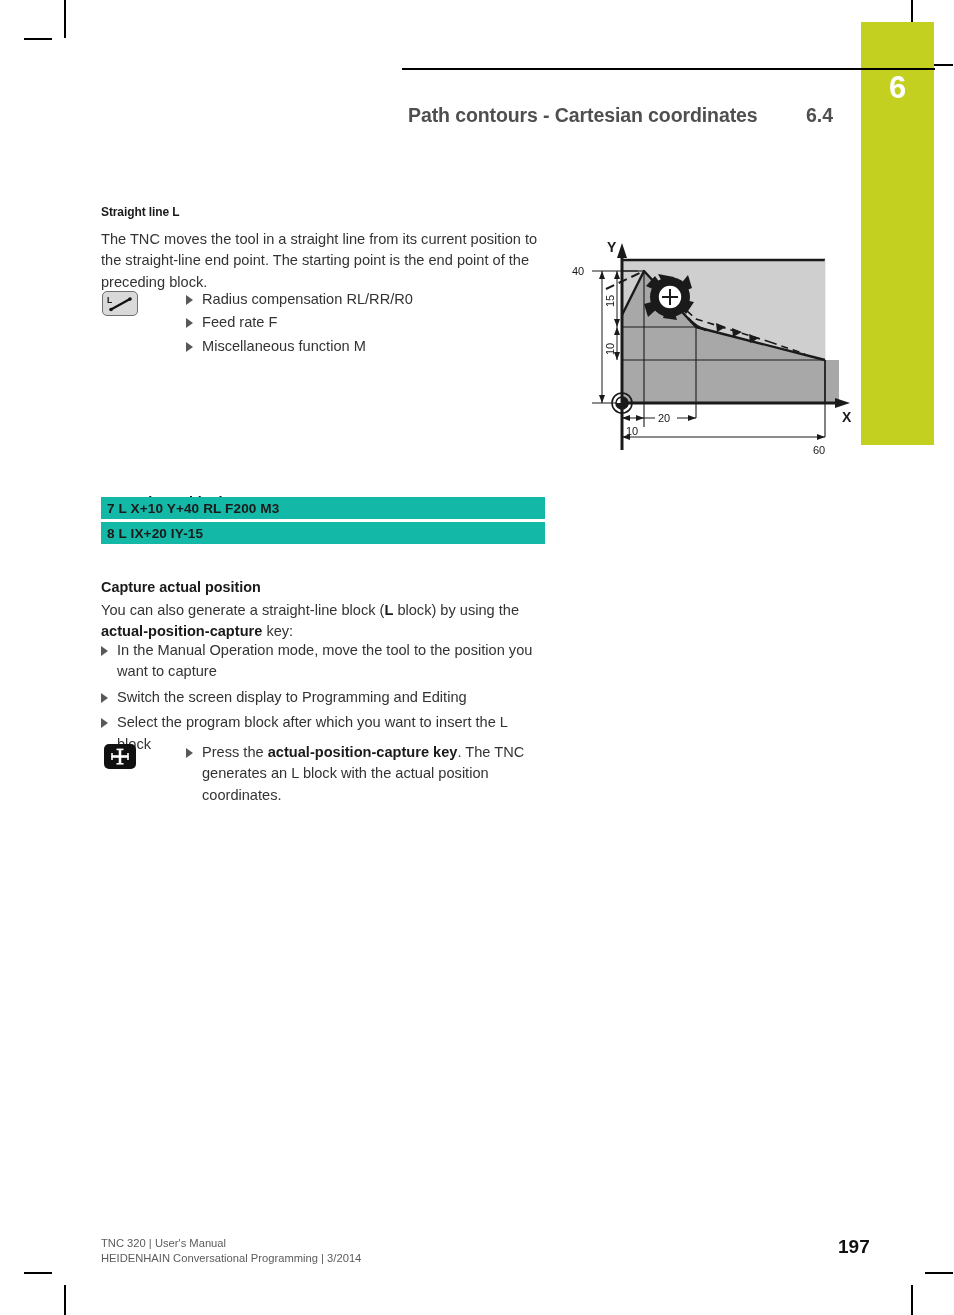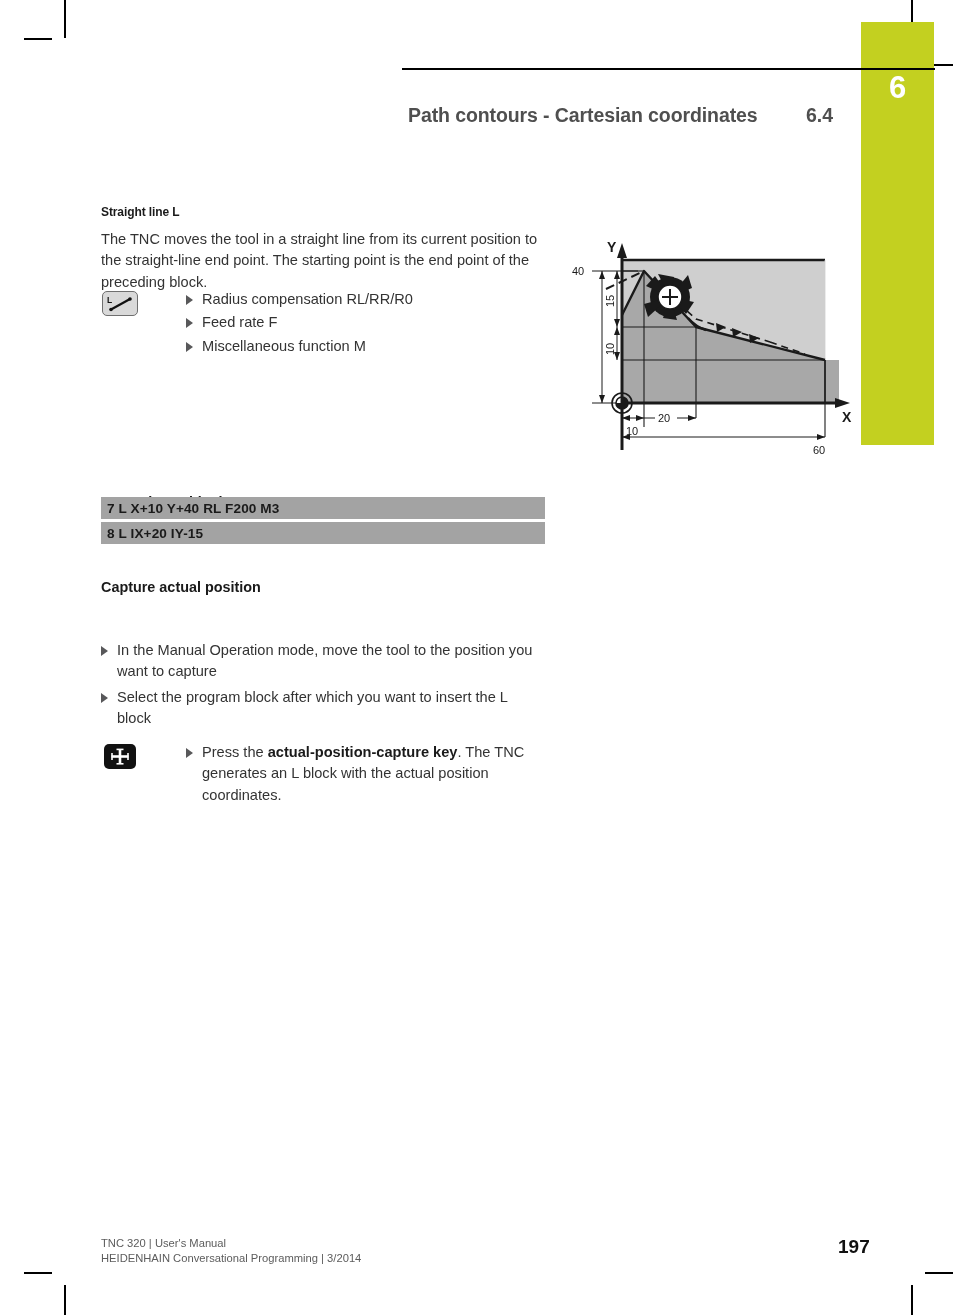--- a/index.html
+++ b/index.html
@@ -144,21 +144,21 @@
   }
 
   
   .nc-title {
     font-size: 14.4px;
     font-weight: bold;
     color: #1a1a1a;
   }
   .nc-row {
     height: 22px;
-    background: #a3a3a3;
+    background: #14b8a6;
     margin-bottom: 3px;
     display: flex;
     align-items: center;
     padding-left: 6px;
     box-sizing: border-box;
     font-size: 13.6px;
     font-weight: bold;
     color: #1a1a1a;
     letter-spacing: 0.1px;
   }
@@ -251,25 +251,32 @@
     <div class="nc-title">Example NC blocks</div>
   </div>
   <div style="position:absolute; left:101px; top:497px; width:444px;">
     <div class="nc-row">7 L X+10 Y+40 RL F200 M3</div>
     <div class="nc-row">8 L IX+20 IY-15</div>
   </div>
 
   <div style="position:absolute; left:101px; top:579px; width:444px;">
     <div class="nc-title">Capture actual position</div>
   </div>
+  <div class="col" style="top:600px;">
+    <p class="body"><span>You can also generate a straight-line block (</span><b>L</b><span> block) by using the </span><b>actual-position-capture</b><span> key:</span></p>
+  </div>
 
   <div style="position:absolute; left:101px; top:640px; width:444px;">
     <div class="bullet-row" style="margin-bottom:4px;">
       <span class="bullet-tri"></span>
       <span class="bullet-text">In the Manual Operation mode, move the tool to the position you want to capture</span>
+    </div>
+    <div class="bullet-row" style="margin-bottom:4px;">
+      <span class="bullet-tri"></span>
+      <span class="bullet-text">Switch the screen display to Programming and Editing</span>
     </div>
     <div class="bullet-row">
       <span class="bullet-tri"></span>
       <span class="bullet-text">Select the program block after which you want to insert the L block</span>
     </div>
   </div>
 
   <div style="position:absolute; left:104px; top:744px;">
     <span class="key-capture">
       <svg width="32" height="25" viewBox="0 0 32 25" style="display:block;">

